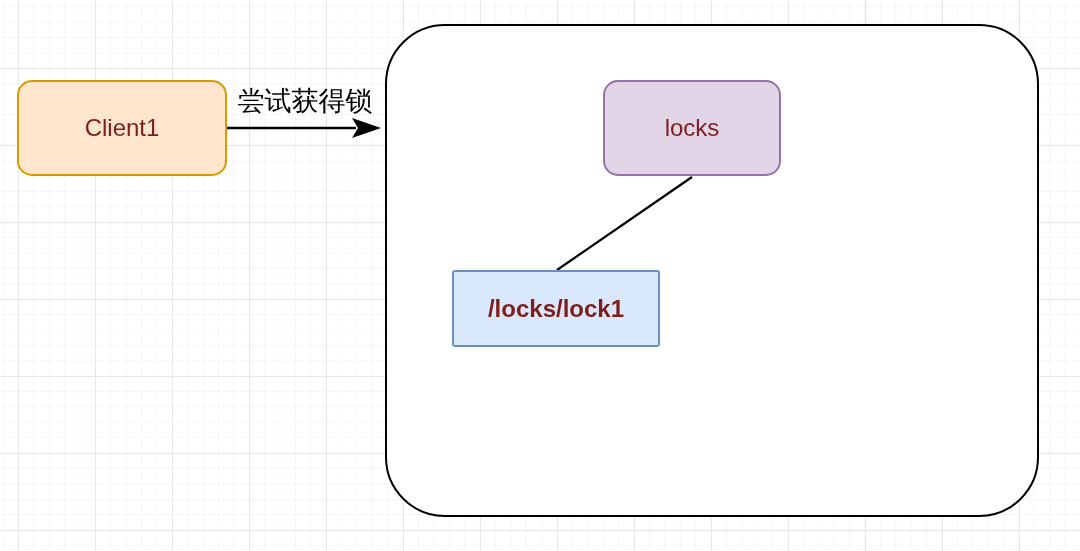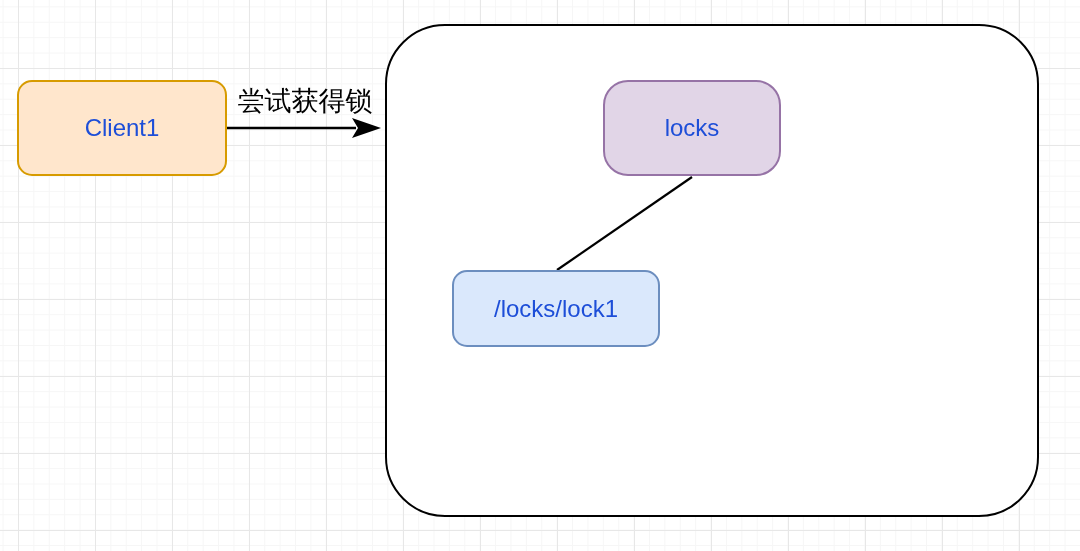--- a/index.html
+++ b/index.html
@@ -40,43 +40,44 @@
     z-index: 1;
   }
   .node {
     position: absolute;
     box-sizing: border-box;
     display: flex;
     align-items: center;
     justify-content: center;
     z-index: 3;
     font-size: 24px;
-    color: #1d4ed8;
+    color: #7f1d1d;
   }
   .node-client {
     left: 17px; top: 80px;
     width: 210px; height: 96px;
     background: #ffe6cc;
     border: 2px solid #d79b00;
     border-radius: 15px;
   }
   .node-locks {
     left: 603px; top: 80px;
     width: 178px; height: 96px;
     background: #e1d5e7;
     border: 2px solid #9673a6;
-    border-radius: 25px;
+    border-radius: 15px;
     text-align: right;
   }
   .node-lock1 {
     left: 452px; top: 270px;
     width: 208px; height: 77px;
     background: #dae8fc;
     border: 2px solid #6c8ebf;
-    border-radius: 15px;
+    border-radius: 3px;
+    font-weight: bold;
   }
   .edge-label {
     position: absolute;
     left: 229px; top: 86px;
     width: 152px; height: 30px;
     display: flex;
     align-items: center;
     justify-content: center;
     font-size: 27px;
     color: #000000;

